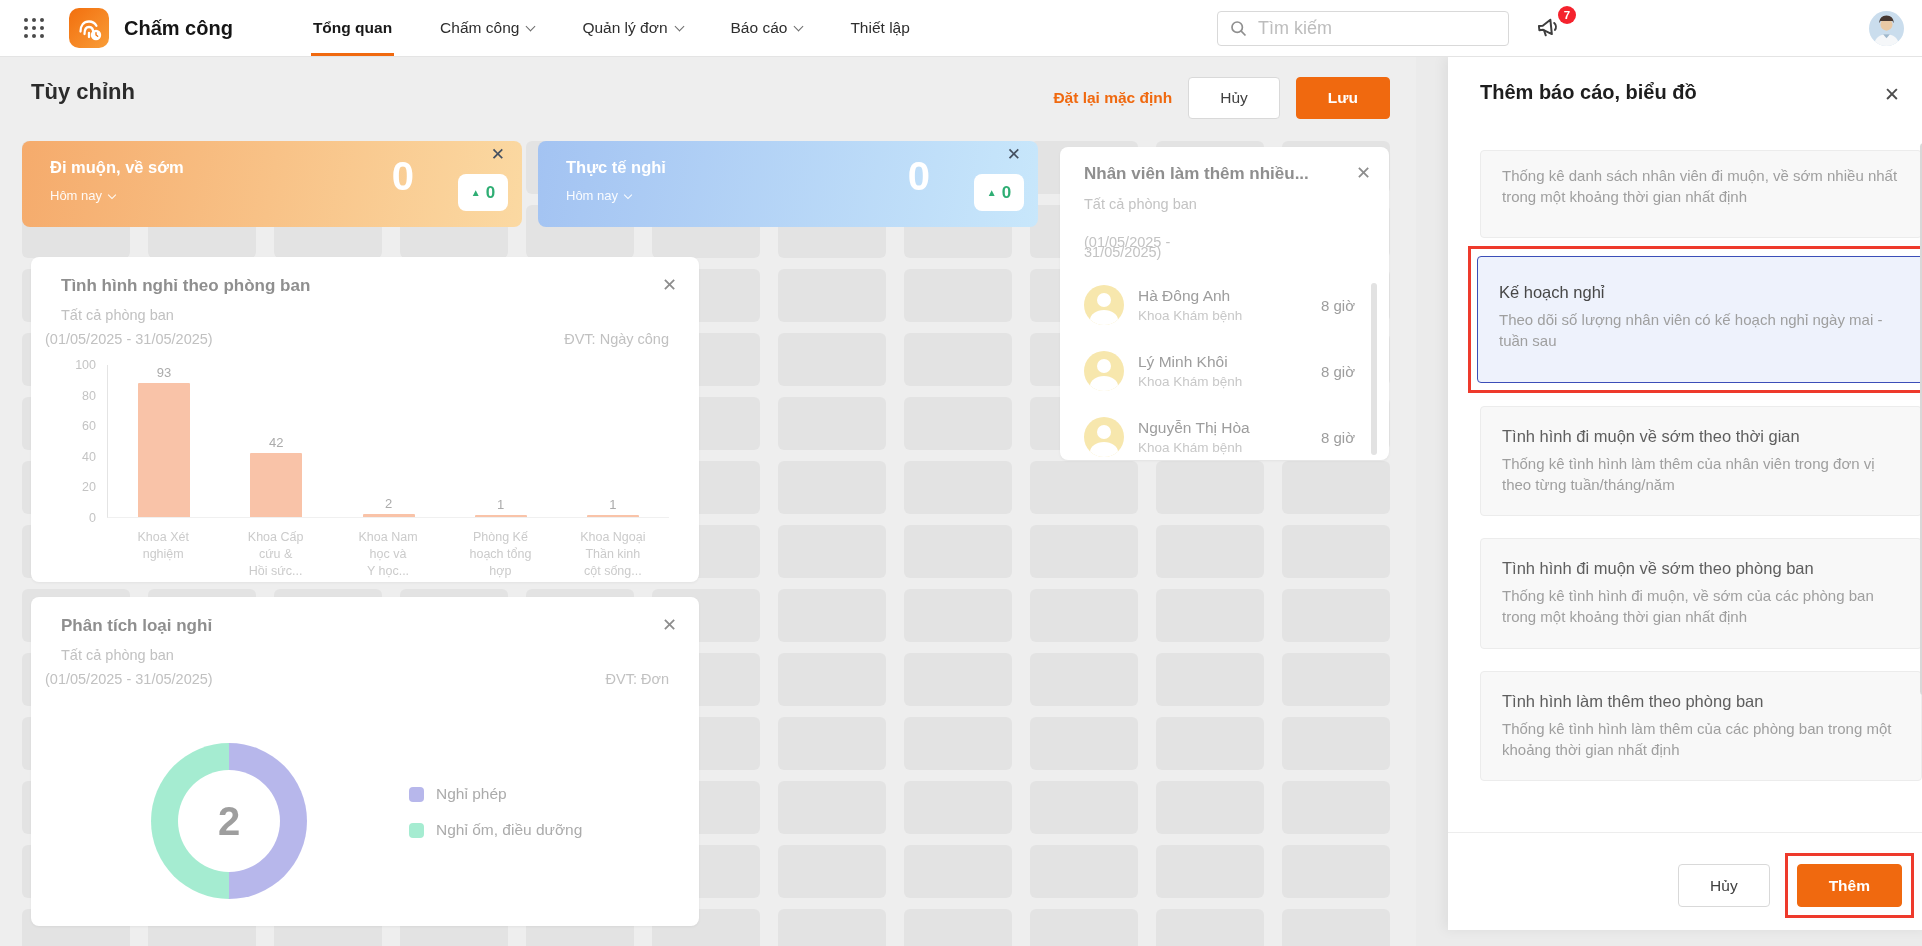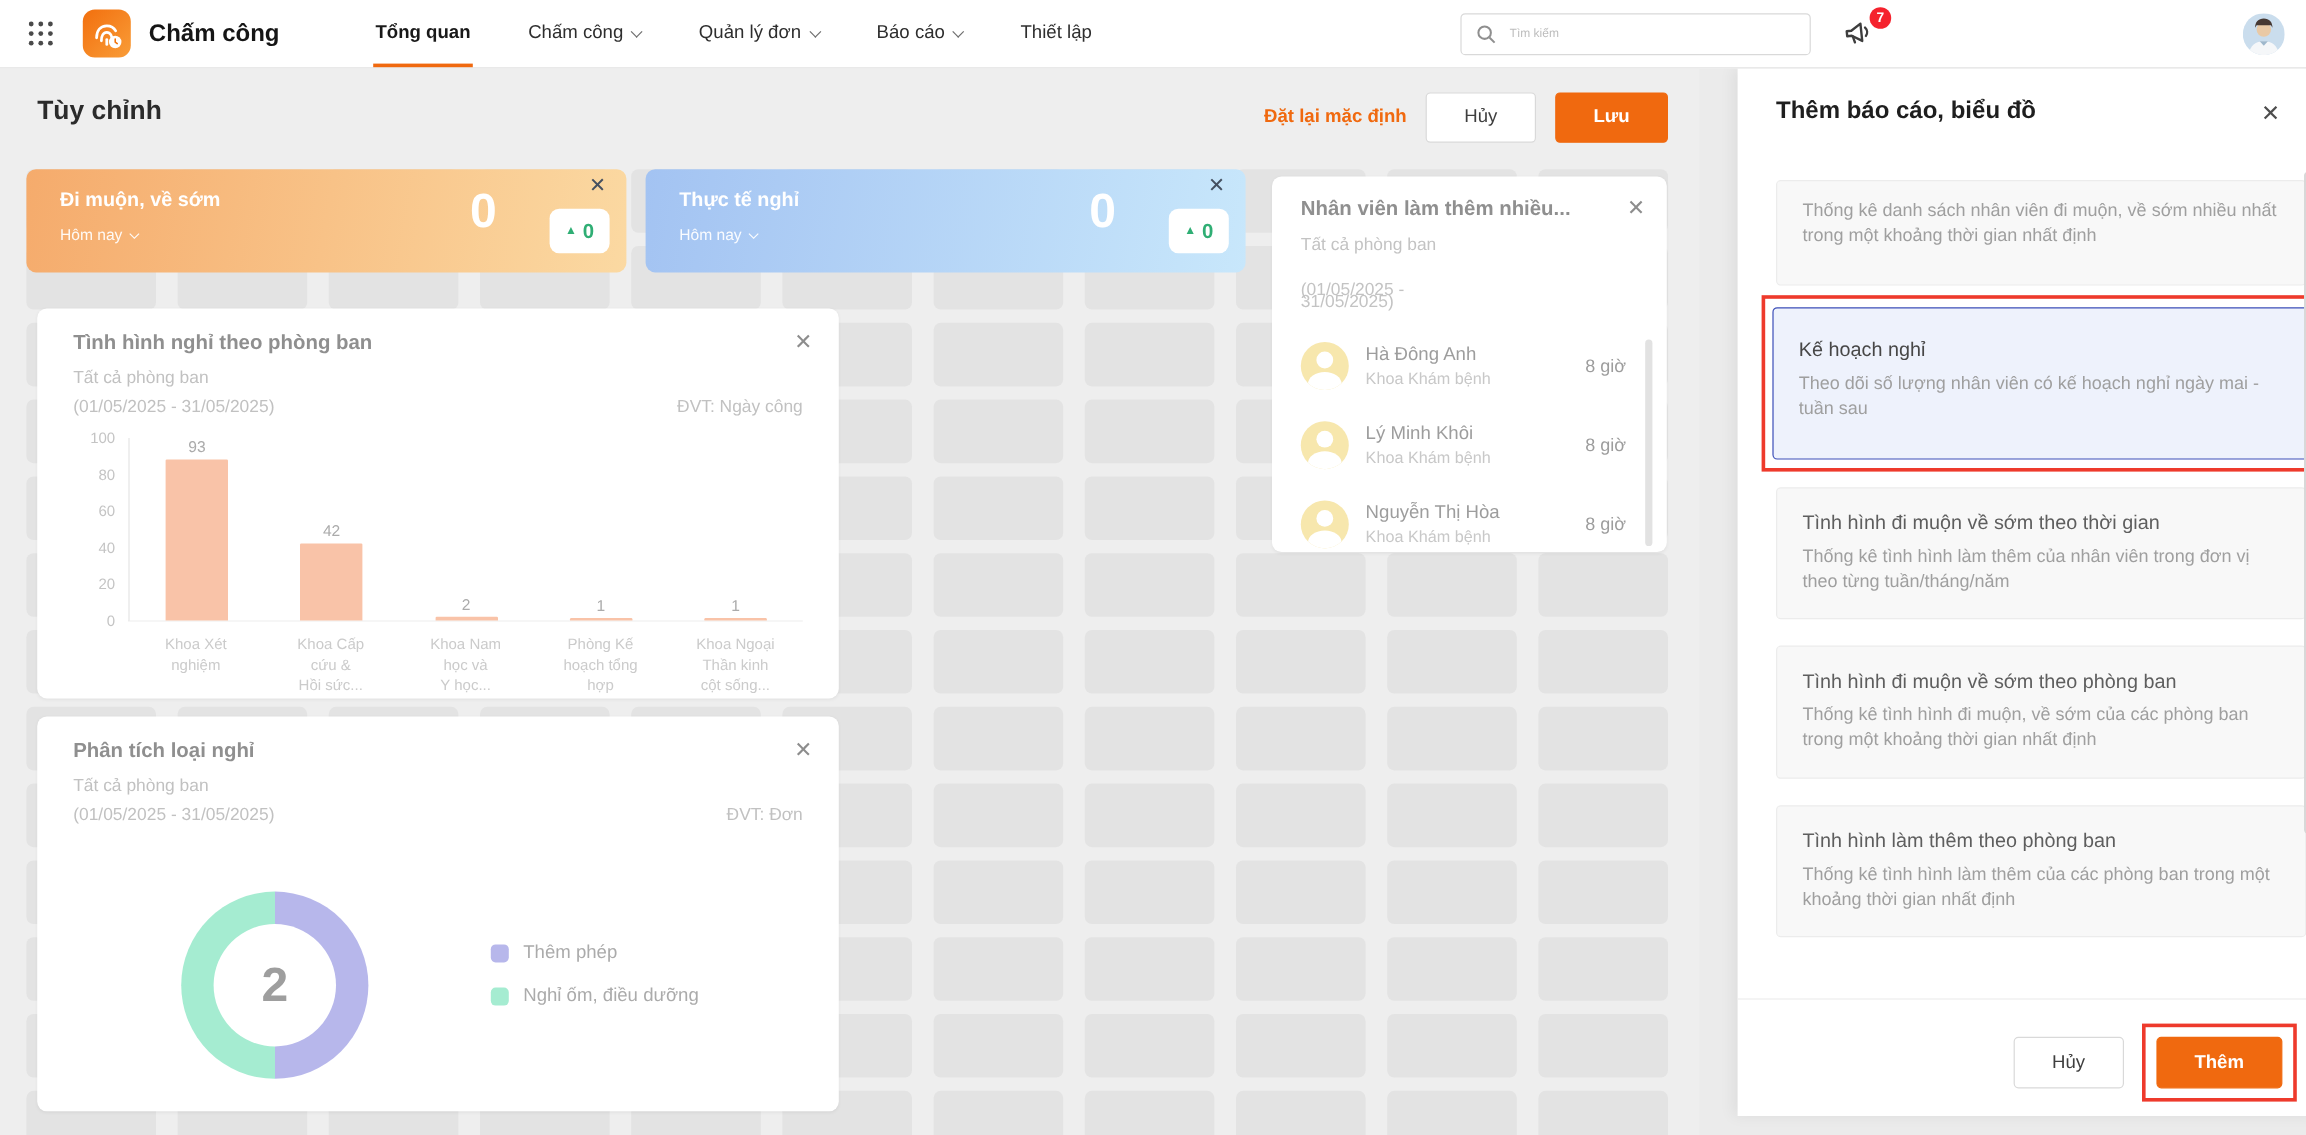--- a/index.html
+++ b/index.html
@@ -15,21 +15,21 @@
           background:linear-gradient(135deg,#f26f0e,#f99d38); display:flex; align-items:center; justify-content:center; }
   .app-title { font-size:20px; font-weight:bold; color:#151515; margin-left:15px; white-space:nowrap; }
   .tabs { display:flex; align-items:stretch; height:100%; margin-left:56px; }
   .tab { position:relative; display:flex; align-items:center; gap:8px; padding:0 24px; font-size:15.5px; color:#2e2e2e; cursor:pointer; white-space:nowrap; }
   .tab.active { font-weight:bold; color:#191919; }
   .tab.active::after { content:""; position:absolute; left:22px; right:22px; bottom:0; height:3px; background:var(--accent); }
   .chev { display:inline-block; width:7px; height:7px; border-right:1.6px solid #6d6d6d; border-bottom:1.6px solid #6d6d6d;
           transform:rotate(45deg); margin-top:-4px; }
   .search { position:absolute; left:1217px; top:11px; width:292px; height:35px; border:1px solid #d9d9d9; border-radius:4px;
             background:#fff; display:flex; align-items:center; padding:0 12px; gap:9px; }
-  .search input { border:none; outline:none; flex:1; font-size:10px; color:#333; background:transparent; font-family:inherit; }
+  .search input { border:none; outline:none; flex:1; font-size:18px; color:#333; background:transparent; font-family:inherit; }
   .search input::placeholder { color:#bdbdbd; }
   .bell-wrap { position:absolute; left:1535px; top:13px; width:42px; height:34px; cursor:pointer; }
   .badge { position:absolute; top:-7px; left:23px; min-width:18px; height:18px; border-radius:9px; background:var(--notif);
            color:#fff; font-size:11.5px; font-weight:bold; display:flex; align-items:center; justify-content:center; padding:0 4px; }
   .avatar { position:absolute; left:1869px; top:11px; width:35px; height:35px; border-radius:50%; overflow:hidden; cursor:pointer; }
 
   
   .main { position:absolute; top:57px; left:0; width:1416px; height:889px; overflow:hidden; background:#eeeeee; }
   .tile { position:absolute; width:108px; height:53px; border-radius:6px; background:#e3e3e3; }
   .page-title { position:absolute; left:31px; top:22px; margin:0; font-size:22px; font-weight:bold; color:#2b2b2b; }
@@ -52,21 +52,21 @@
                 display:flex; align-items:center; justify-content:center; gap:5px; }
   .tri { color:var(--green); font-size:10px; }
   .stat-badge b { color:var(--green); font-size:17px; }
   .stat-close { position:absolute; right:17px; top:3px; font-size:17px; color:#455060; cursor:pointer; }
 
   
   .card { position:absolute; background:#fff; border-radius:8px; box-shadow:0 1px 3px rgba(0,0,0,.05); z-index:4; }
   .card .close { position:absolute; right:22px; top:17px; font-size:18px; color:#8d8d8d; cursor:pointer; }
   .w-title { position:absolute; left:30px; top:19px; font-size:17px; font-weight:bold; color:#8f8f8f; white-space:nowrap; }
   .w-scope { position:absolute; left:30px; top:50px; font-size:14.5px; color:#c1c1c1; }
-  .w-range { position:absolute; left:30px; top:74px; font-size:14.5px; color:#c1c1c1; }
+  .w-range { position:absolute; left:14px; top:74px; font-size:14.5px; color:#c1c1c1; }
   .w-unit  { position:absolute; right:30px; top:74px; font-size:14.5px; color:#c1c1c1; }
 
   
   .bar-card { left:31px; top:200px; width:668px; height:325px; }
   .chart-wrap { position:absolute; left:30px; right:30px; top:108px; height:153px; display:flex; }
   .yaxis { position:relative; width:46px; }
   .yaxis span { position:absolute; right:11px; transform:translateY(-50%); font-size:12.5px; color:#c4c4c4; }
   .plot { position:relative; flex:1; border-left:1px solid #e4e4e4; border-bottom:1px solid #f0f0f0;
           display:flex; align-items:flex-end; }
   .bar-col { flex:1; display:flex; flex-direction:column; align-items:center; justify-content:flex-end; height:100%; }
@@ -433,21 +433,21 @@
       <span class="close">✕</span>
       <div class="w-scope">Tất cả phòng ban</div>
       <div class="w-range">(01/05/2025 - 31/05/2025)</div>
       <div class="w-unit">ĐVT: Đơn</div>
       <div class="donut">
         <div class="hole">2</div>
       </div>
       <div class="legend" id="donut-legend">
           <div class="leg-item">
             <span class="leg-sq" style="background: rgb(183, 183, 235);"></span>
-            <span>Thêm phép</span>
+            <span>Nghỉ phép</span>
           </div>
           <div class="leg-item">
             <span class="leg-sq" style="background: rgb(165, 236, 209);"></span>
             <span>Nghỉ ốm, điều dưỡng</span>
           </div>
         </div>
     </div>
 
     <div class="card ot-card">
       <div class="w-title">Nhân viên làm thêm nhiều...</div>

